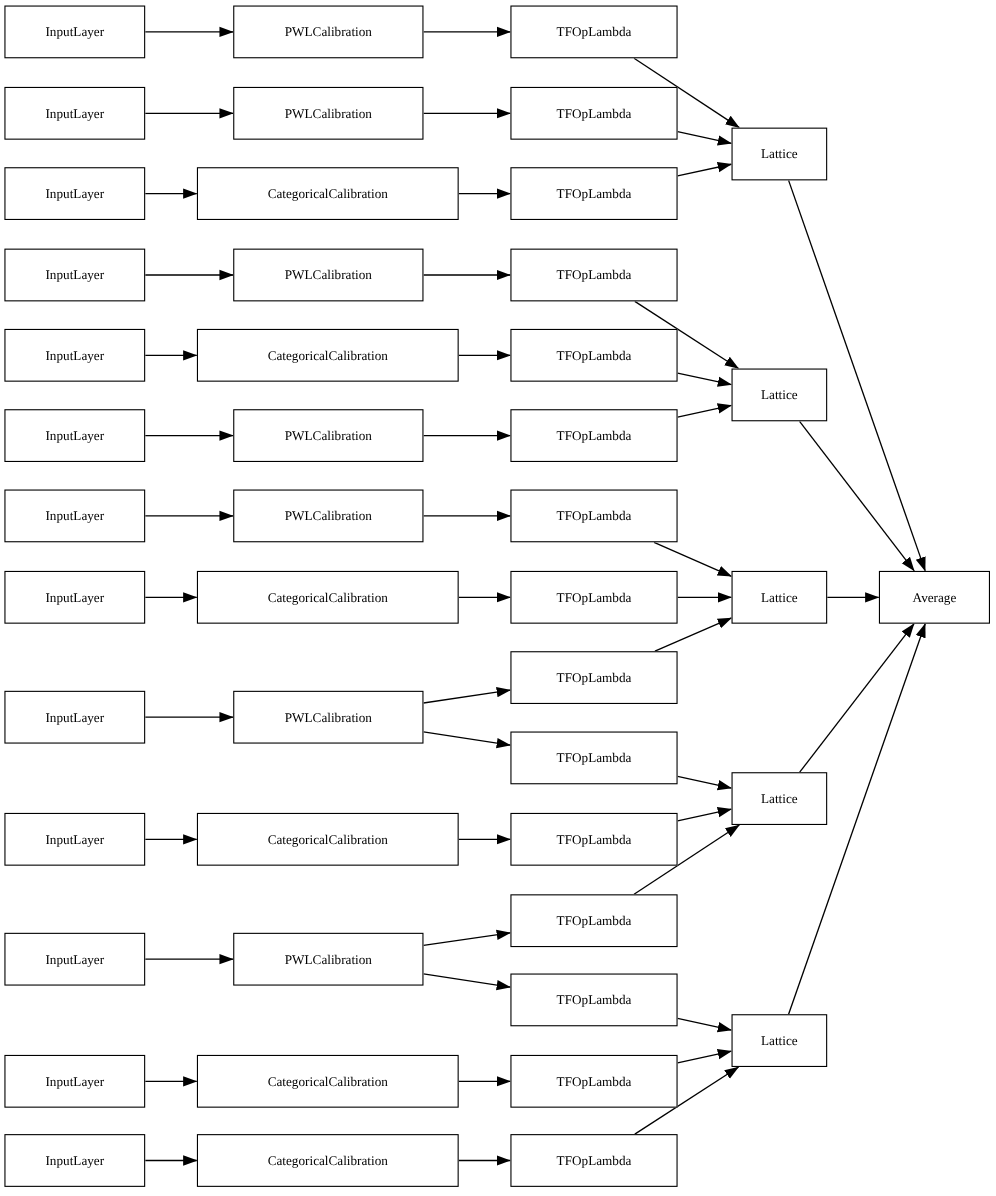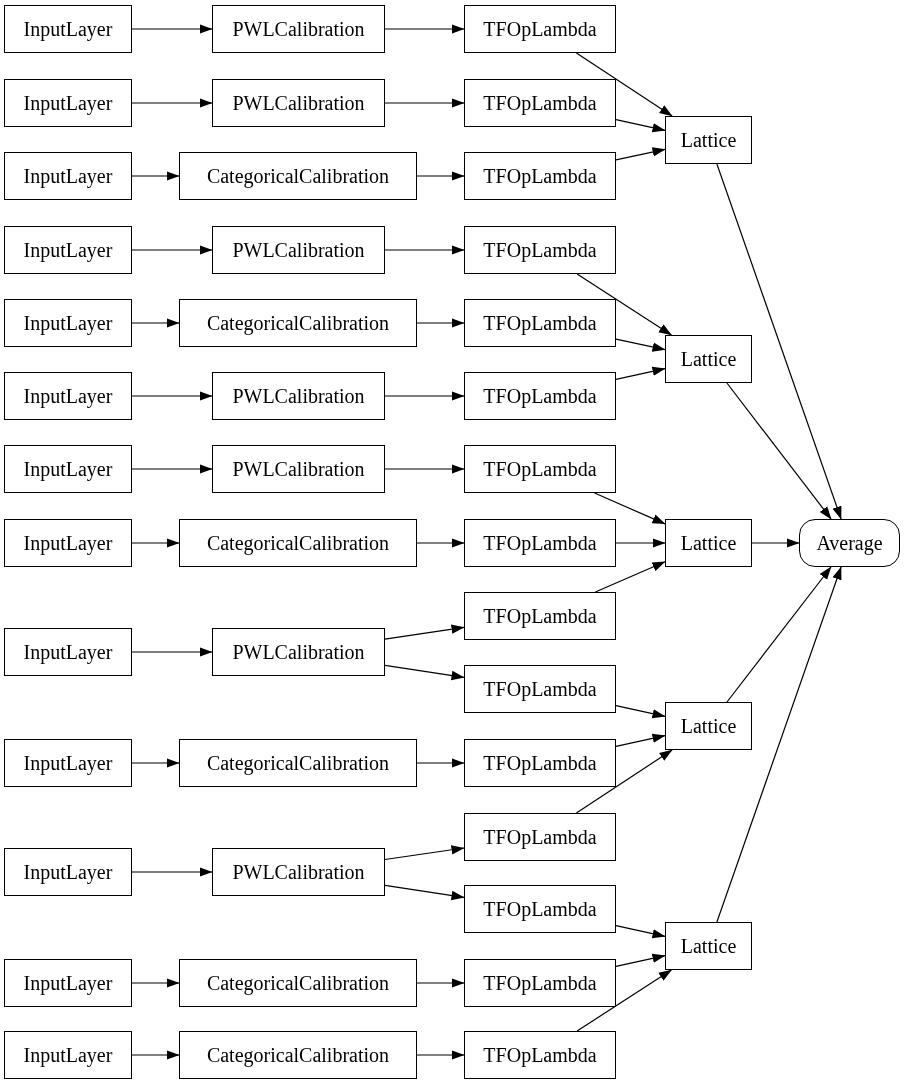--- a/index.html
+++ b/index.html
@@ -24,21 +24,21 @@
   }
   .node {
     position: absolute;
     box-sizing: border-box;
     background: #ffffff;
     border: 1.3px solid #000000;
     color: #000000;
     display: flex;
     align-items: center;
     justify-content: center;
-    font-size: 20px;
+    font-size: 12px;
     line-height: 1;
     white-space: nowrap;
   }
   .edge-line {
     stroke: #000000;
     stroke-width: 1.2;
     fill: none;
   }
 </style>
 </head>
@@ -142,15 +142,15 @@
       <div class="node" style="left: 464px; top: 739px; width: 152px; height: 48px; background: rgb(255, 255, 255); border-color: rgb(0, 0, 0); color: rgb(0, 0, 0);">TFOpLambda</div>
       <div class="node" style="left: 464px; top: 813px; width: 152px; height: 48px; background: rgb(255, 255, 255); border-color: rgb(0, 0, 0); color: rgb(0, 0, 0);">TFOpLambda</div>
       <div class="node" style="left: 464px; top: 885px; width: 152px; height: 48px; background: rgb(255, 255, 255); border-color: rgb(0, 0, 0); color: rgb(0, 0, 0);">TFOpLambda</div>
       <div class="node" style="left: 464px; top: 959px; width: 152px; height: 48px; background: rgb(255, 255, 255); border-color: rgb(0, 0, 0); color: rgb(0, 0, 0);">TFOpLambda</div>
       <div class="node" style="left: 464px; top: 1031px; width: 152px; height: 48px; background: rgb(255, 255, 255); border-color: rgb(0, 0, 0); color: rgb(0, 0, 0);">TFOpLambda</div>
       <div class="node" style="left: 665px; top: 116px; width: 87px; height: 48px; background: rgb(255, 255, 255); border-color: rgb(0, 0, 0); color: rgb(0, 0, 0);">Lattice</div>
       <div class="node" style="left: 665px; top: 335px; width: 87px; height: 48px; background: rgb(255, 255, 255); border-color: rgb(0, 0, 0); color: rgb(0, 0, 0);">Lattice</div>
       <div class="node" style="left: 665px; top: 519px; width: 87px; height: 48px; background: rgb(255, 255, 255); border-color: rgb(0, 0, 0); color: rgb(0, 0, 0);">Lattice</div>
       <div class="node" style="left: 665px; top: 702px; width: 87px; height: 48px; background: rgb(255, 255, 255); border-color: rgb(0, 0, 0); color: rgb(0, 0, 0);">Lattice</div>
       <div class="node" style="left: 665px; top: 922px; width: 87px; height: 48px; background: rgb(255, 255, 255); border-color: rgb(0, 0, 0); color: rgb(0, 0, 0);">Lattice</div>
-      <div class="node" style="left: 799px; top: 519px; width: 101px; height: 48px; background: rgb(255, 255, 255); border-color: rgb(0, 0, 0); color: rgb(0, 0, 0); border-radius: 16px;">Average</div>
+      <div class="node" style="left: 799px; top: 519px; width: 101px; height: 48px; background: rgb(255, 255, 255); border-color: rgb(0, 0, 0); color: rgb(0, 0, 0);">Average</div>
     </div>
 </div>
 
 </body></html>

